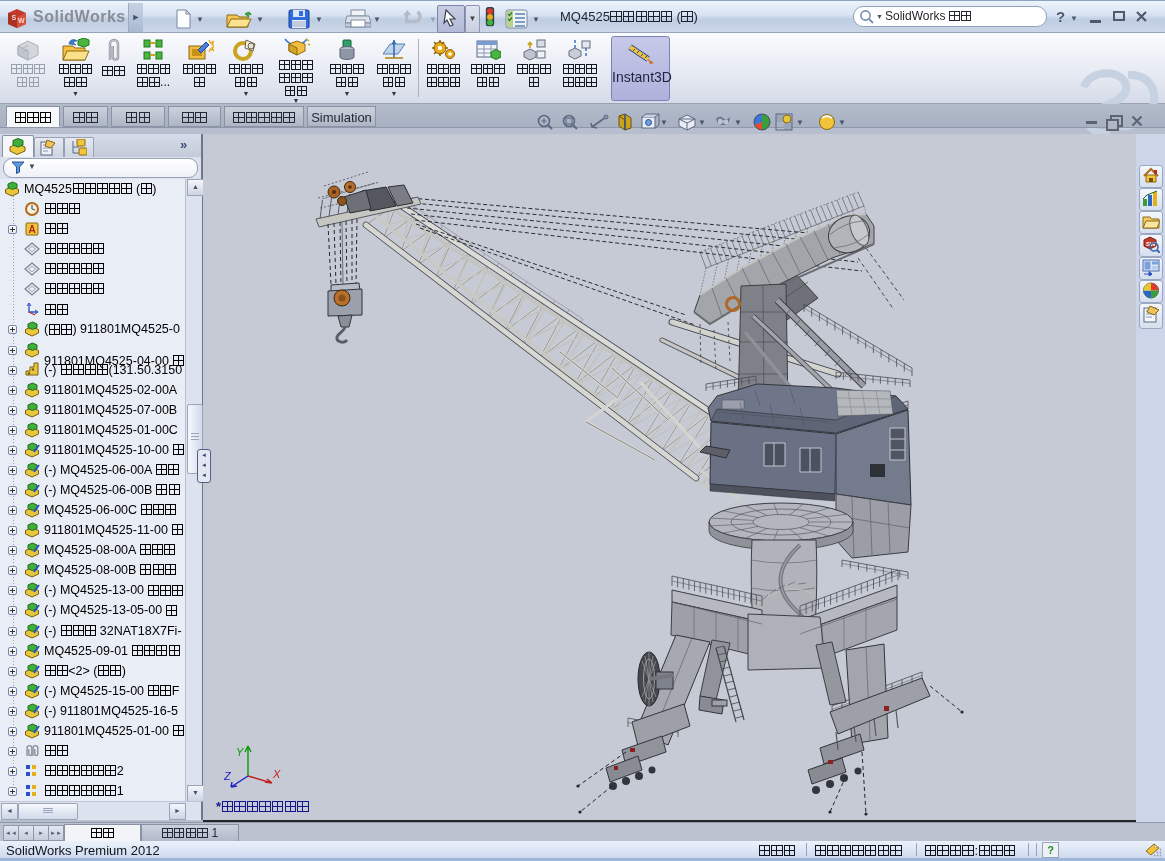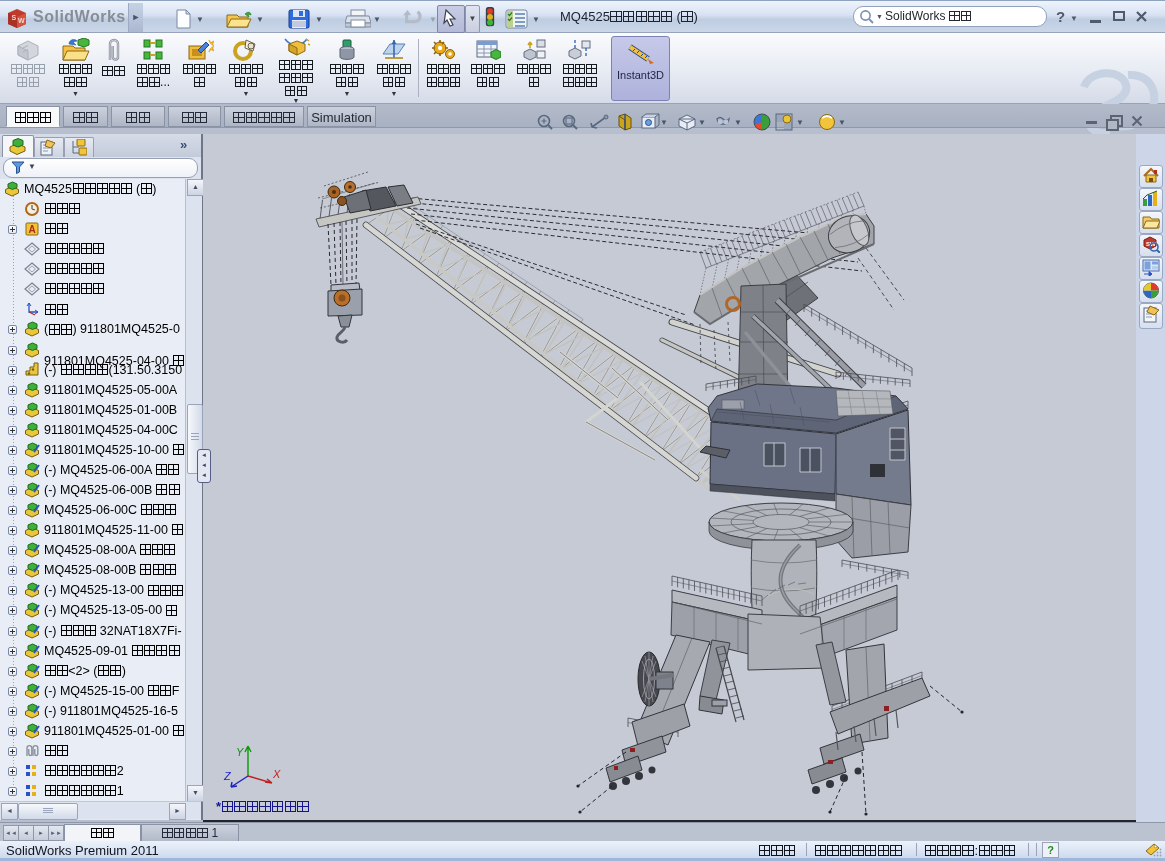--- a/index.html
+++ b/index.html
@@ -19,21 +19,21 @@
 #search{left:853px;top:5px;width:192px;height:19px;background:#fff;border:1px solid #93a2bc;border-radius:10px;}
 #search span{position:absolute;left:31px;top:2px;font-size:12px;color:#24292f;}
 .wc{top:9px;font-size:14px;color:#4f5a6e;font-weight:bold;}
 
 #ribbon{left:0;top:33px;width:1165px;height:71px;background:linear-gradient(#fafbfd,#e7ebf3 55%,#d5dbe8);border-bottom:1px solid #9aa2b4;box-sizing:border-box;}
 .rb{position:absolute;top:2px;height:66px;text-align:center;font-size:12px;color:#14181f;}
 .rb .ric{display:block;margin:3px auto 0;}
 .rb .rl{line-height:13.3px;display:block;margin-top:1px;}
 .rb .dn{display:block;font-size:7px;color:#333;line-height:6px;margin-top:1px;}
 .rb.dis{color:#98a0ac;}
-#i3d{left:611px;top:3px;width:57px;height:63px;background:linear-gradient(#c6c9e8,#aeb2dc);border:1px solid #7c82b4;border-radius:3px;font-size:11px;color:#1d2340;text-align:center;}
+#i3d{left:611px;top:3px;width:57px;height:63px;background:linear-gradient(#c6c9e8,#aeb2dc);border:1px solid #7c82b4;border-radius:3px;font-size:14px;color:#1d2340;text-align:center;}
 
 #tstrip{left:0;top:104px;width:1165px;height:24px;background:linear-gradient(#b3bbca,#a8b1c2);border-bottom:1px solid #8f97a8;box-sizing:border-box;}
 .tab{position:absolute;top:2px;height:21px;line-height:21px;text-align:center;font-size:13px;color:#242a38;background:linear-gradient(#ccd2dd,#aeb5c4);border:1px solid #8a92a6;box-sizing:border-box;}
 .tab.act{background:#f7f8fa;border-bottom:1px solid #f7f8fa;color:#000;}
 .wc2{top:6px;font-size:12px;color:#5c6472;font-weight:bold;}
 
 #lpanel{left:0;top:134px;width:203px;height:686px;background:#e3e8f2;border-right:2px solid #6f7688;box-sizing:border-box;}
 
 #vp{left:203px;top:134px;width:933px;height:688px;background:#c6cad4;border-bottom:2px solid #23252b;box-sizing:border-box;overflow:hidden;}
 
@@ -448,37 +448,37 @@
               <circle cx="9" cy="7.5" r="1.2" fill="#7a5c10"></circle>
             </svg></span>
           <span style="position:absolute;left:44px;top:3px">(-) <i class="g"></i><i class="g"></i><i class="g"></i><i class="g"></i>(131.50.3150</span>
         </div>
         <div class="trow" style="top:200.70px">
           <span class="exp"></span>
           <span style="position:absolute;left:24px;top:2px"><svg width="16" height="16" viewBox="0 0 16 16">
               <polygon points="1.5,8.5 8,5.5 14.5,8.5 14.5,12 8,15 1.5,12" fill="#e8c83a" stroke="#7a5c10"></polygon>
               <polygon points="4,3 8.5,1 13,3 13,6.5 8.5,8.5 4,6.5" fill="#3fae3a" stroke="#1c6c1c"></polygon>
             </svg></span>
-          <span style="position:absolute;left:44px;top:3px">911801MQ4525-05-00A</span>
+          <span style="position:absolute;left:44px;top:3px">911801MQ4525-02-00A</span>
         </div>
         <div class="trow" style="top:220.77px">
           <span class="exp"></span>
           <span style="position:absolute;left:24px;top:2px"><svg width="16" height="16" viewBox="0 0 16 16">
               <polygon points="1.5,8.5 8,5.5 14.5,8.5 14.5,12 8,15 1.5,12" fill="#e8c83a" stroke="#7a5c10"></polygon>
               <polygon points="4,3 8.5,1 13,3 13,6.5 8.5,8.5 4,6.5" fill="#3fae3a" stroke="#1c6c1c"></polygon>
             </svg></span>
-          <span style="position:absolute;left:44px;top:3px">911801MQ4525-01-00B</span>
+          <span style="position:absolute;left:44px;top:3px">911801MQ4525-07-00B</span>
         </div>
         <div class="trow" style="top:240.84px">
           <span class="exp"></span>
           <span style="position:absolute;left:24px;top:2px"><svg width="16" height="16" viewBox="0 0 16 16">
               <polygon points="1.5,8.5 8,5.5 14.5,8.5 14.5,12 8,15 1.5,12" fill="#e8c83a" stroke="#7a5c10"></polygon>
               <polygon points="4,3 8.5,1 13,3 13,6.5 8.5,8.5 4,6.5" fill="#3fae3a" stroke="#1c6c1c"></polygon>
             </svg></span>
-          <span style="position:absolute;left:44px;top:3px">911801MQ4525-04-00C</span>
+          <span style="position:absolute;left:44px;top:3px">911801MQ4525-01-00C</span>
         </div>
         <div class="trow" style="top:260.91px">
           <span class="exp"></span>
           <span style="position:absolute;left:24px;top:2px"><svg width="16" height="16" viewBox="0 0 16 16">
               <polygon points="1.5,8.5 8,5.5 14.5,8.5 14.5,12 8,15 1.5,12" fill="#e8c83a" stroke="#7a5c10"></polygon>
               <polygon points="4,3 8.5,1 13,3 13,6.5 8.5,8.5 4,6.5" fill="#3fae3a" stroke="#1c6c1c"></polygon>
               <path d="M10 10 L15 3" stroke="#2a52c8" stroke-width="2"></path>
             </svg></span>
           <span style="position:absolute;left:44px;top:3px">911801MQ4525-10-00 <i class="g"></i></span>
         </div>
@@ -1283,21 +1283,21 @@
 </div>
 <div class="abs" id="mstrip">
  <div class="mnav" style="left:3px">◄◄</div>
  <div class="mnav" style="left:18px">◄</div>
  <div class="mnav" style="left:33px">►</div>
  <div class="mnav" style="left:48px">►►</div>
  <div class="mtab" style="left:64px;width:75px;background:#f2f4f8;color:#000"><i class="g"></i><i class="g"></i></div>
  <div class="mtab" style="left:141px;width:96px"><i class="g"></i><i class="g"></i><i class="g"></i><i class="g"></i> 1</div>
 </div>
 <div class="abs" id="sbar">
- <span class="abs" style="left:6px;top:2px">SolidWorks Premium 2011</span>
+ <span class="abs" style="left:6px;top:2px">SolidWorks Premium 2012</span>
  <span class="abs" style="left:758px;top:2px"><i class="g"></i><i class="g"></i><i class="g"></i></span>
       <div class="vline" style="left:806px"></div>
  <span class="abs" style="left:814px;top:2px"><i class="g"></i><i class="g"></i><i class="g"></i><i class="g"></i><i class="g"></i><i class="g"></i><i class="g"></i></span>
       <div class="vline" style="left:916px"></div>
  <span class="abs" style="left:924px;top:2px"><i class="g"></i><i class="g"></i><i class="g"></i><i class="g"></i>:<i class="g"></i><i class="g"></i><i class="g"></i></span>
  <div class="vline" style="left:1028px"></div>
       <div class="vline" style="left:1036px"></div>
  <div class="abs" style="left:1042px;top:1px;width:15px;height:14px;background:#eef2f8;border:1px solid #9aa4b6;color:#1c8a1c;font-size:11px;font-weight:bold;text-align:center;line-height:14px">?</div>
  <svg class="abs" style="left:1144px;top:1px" width="17" height="15" viewBox="0 0 17 15">
         <path d="M2 9 L10 2 L15 6 L7 13 Z" fill="#f2c43a" stroke="#8a6a14"></path>

